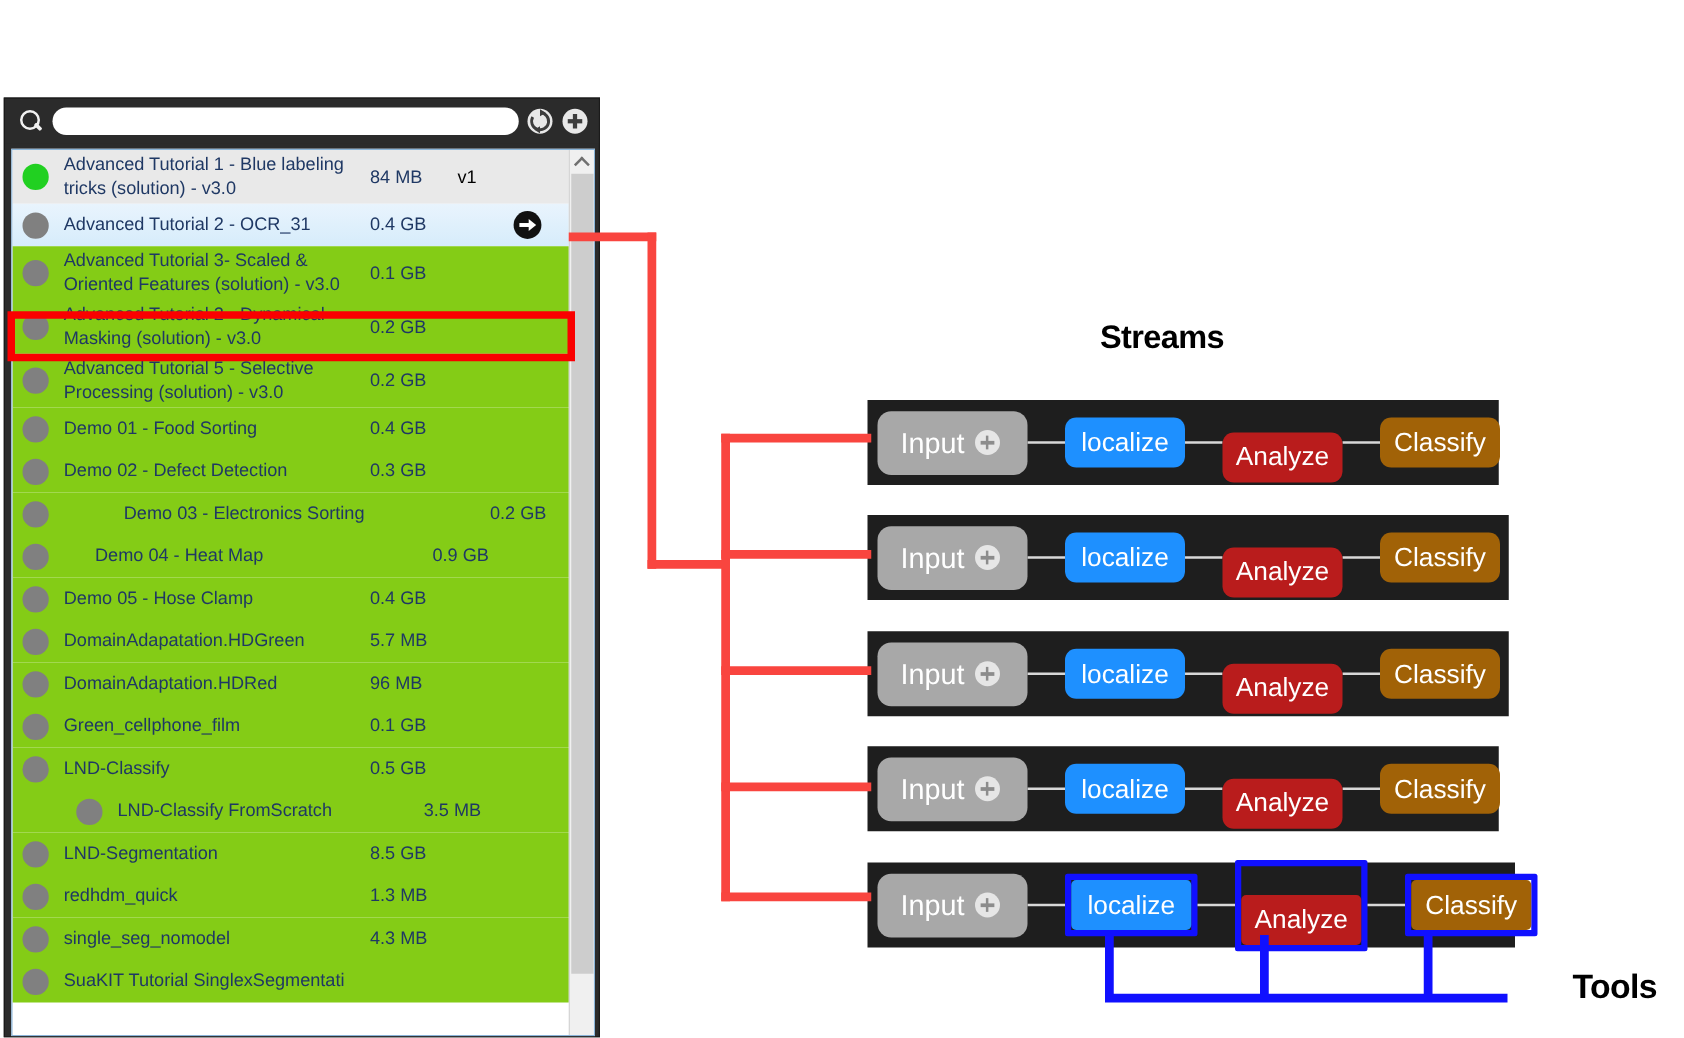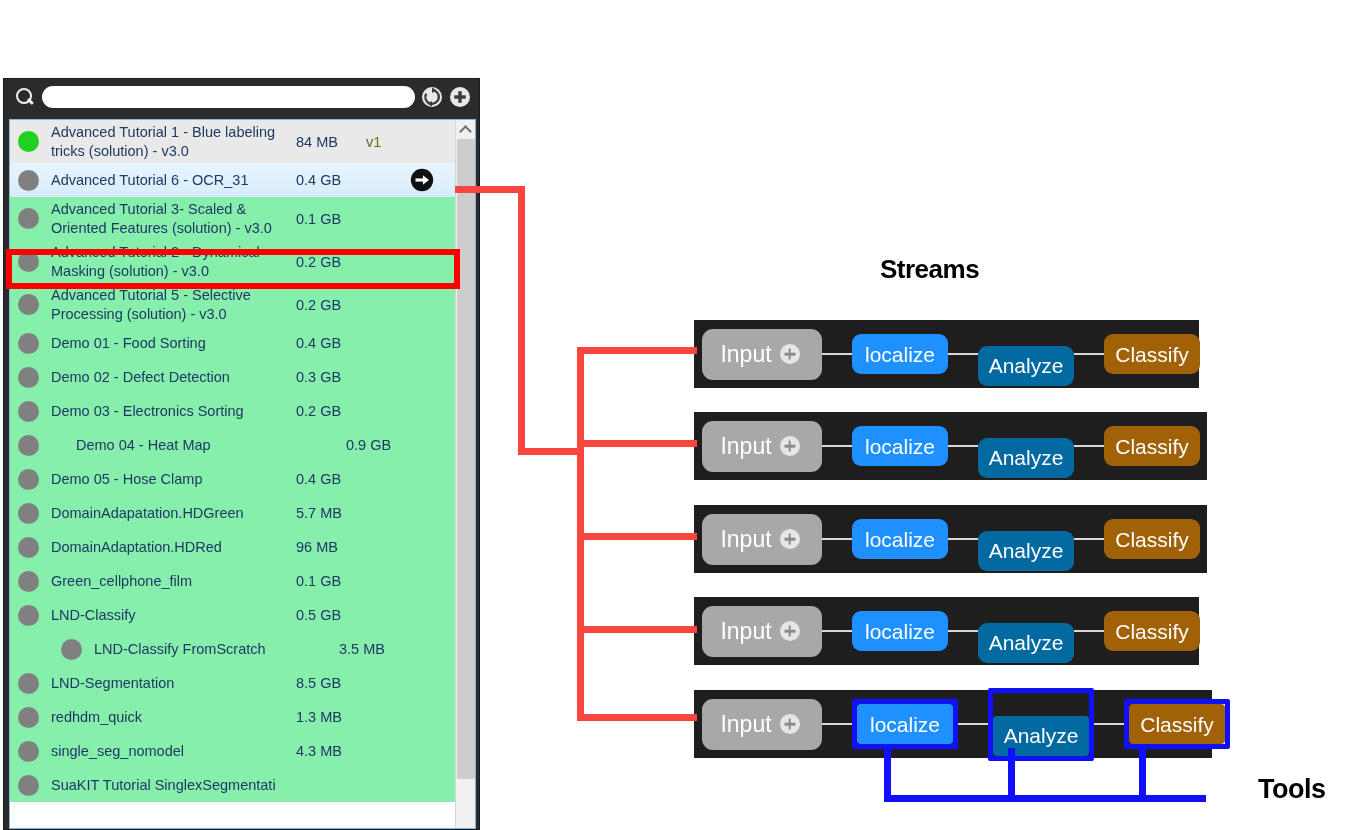--- a/index.html
+++ b/index.html
@@ -95,21 +95,21 @@
     position: absolute; left: 0; top: 0;
     width: 447px; height: 100%;
     overflow: hidden;
   }
   .ws-row {
     position: relative;
     display: flex; align-items: center;
     width: 447px;
     padding: 0 6px 0 8px;
     border-bottom: none;
-    background: #86efac;
+    background: #84cc16;
   }
   .ws-row.first { background: #e9e9e9; }
   .ws-row.selected {
     background: linear-gradient(to bottom, #e9f4fd 0%, #d6ecfb 100%);
   }
   .ws-dot {
     flex: 0 0 auto;
     width: 21px; height: 21px;
     border-radius: 50%;
     background: #808080;
@@ -128,21 +128,21 @@
     flex: 0 0 auto;
     width: 70px;
     color: #1f3864;
     font-size: 14.5px;
     text-align: left;
     font-family: "Liberation Sans", sans-serif;
   }
   .ws-ver {
     flex: 0 0 auto;
     width: 42px;
-    color: #4d7c0f;
+    color: #000000;
     font-size: 14.5px;
     font-family: "Liberation Sans", sans-serif;
   }
   .ws-arrow {
     flex: 0 0 auto;
     width: 28px; height: 28px;
     display: none;
     align-items: center; justify-content: center;
   }
   .ws-row.selected .ws-arrow { display: flex; }
@@ -232,21 +232,21 @@
   }
   .node.input .plus-badge::before {
     width: 11px; height: 2.6px;
     transform: translate(-50%, -50%);
   }
   .node.input .plus-badge::after {
     width: 2.6px; height: 11px;
     transform: translate(-50%, -50%);
   }
   .node.localize { background: #1e90ff; width: 96px; height: 40px; }
-  .node.analyze  { background: #0369a1; width: 96px; height: 40px; margin-top: 23px; }
+  .node.analyze  { background: #b91c1c; width: 96px; height: 40px; margin-top: 23px; }
   .node.classify { background: #a16207; width: 96px; height: 40px; }
   .connector {
     width: 30px; height: 2px;
     background: #d8d8d8;
     flex: 0 0 auto;
   }
   .node-wrap { display: flex; align-items: center; }
   .node-wrap.hl {
     border: 5px solid #1010ff;
     border-radius: 2px;
@@ -291,21 +291,21 @@
     <div id="list-area">
       <div id="list-scroll">
           <div class="ws-row first" style="height: 43px;">
             <div class="ws-dot green"></div>
             <div class="ws-name">Advanced Tutorial 1 - Blue labeling tricks (solution) - v3.0</div>
             <div class="ws-size">84 MB</div>
             <div class="ws-ver">v1</div>
           </div>
           <div class="ws-row selected" style="height: 34px;">
             <div class="ws-dot"></div>
-            <div class="ws-name">Advanced Tutorial 6 - OCR_31</div>
+            <div class="ws-name">Advanced Tutorial 2 - OCR_31</div>
             <div class="ws-size">0.4 GB</div>
             <div class="ws-ver"></div>
             <div class="ws-arrow">
               <svg viewBox="0 0 28 28" width="26" height="26">
                 <circle cx="14" cy="14" r="12" fill="#111"></circle>
                 <rect x="7" y="12.3" width="11" height="3.4" fill="#fff"></rect>
                 <path d="M15 8.8 L21.5 14 L15 19.2 Z" fill="#fff"></path>
               </svg>
             </div>
           </div>
@@ -332,21 +332,21 @@
             <div class="ws-name">Demo 01 - Food Sorting</div>
             <div class="ws-size">0.4 GB</div>
             <div class="ws-ver"></div>
           </div>
           <div class="ws-row" style="height: 34px;">
             <div class="ws-dot"></div>
             <div class="ws-name">Demo 02 - Defect Detection</div>
             <div class="ws-size">0.3 GB</div>
             <div class="ws-ver"></div>
           </div>
-          <div class="ws-row" style="height: 34px;">
+          <div class="ws-row" style="height: 34px; gap: 48px;">
             <div class="ws-dot"></div>
             <div class="ws-name">Demo 03 - Electronics Sorting</div>
             <div class="ws-size">0.2 GB</div>
             <div class="ws-ver"></div>
           </div>
           <div class="ws-row" style="height: 34px; gap: 25px;">
             <div class="ws-dot"></div>
             <div class="ws-name">Demo 04 - Heat Map</div>
             <div class="ws-size">0.9 GB</div>
             <div class="ws-ver"></div>

